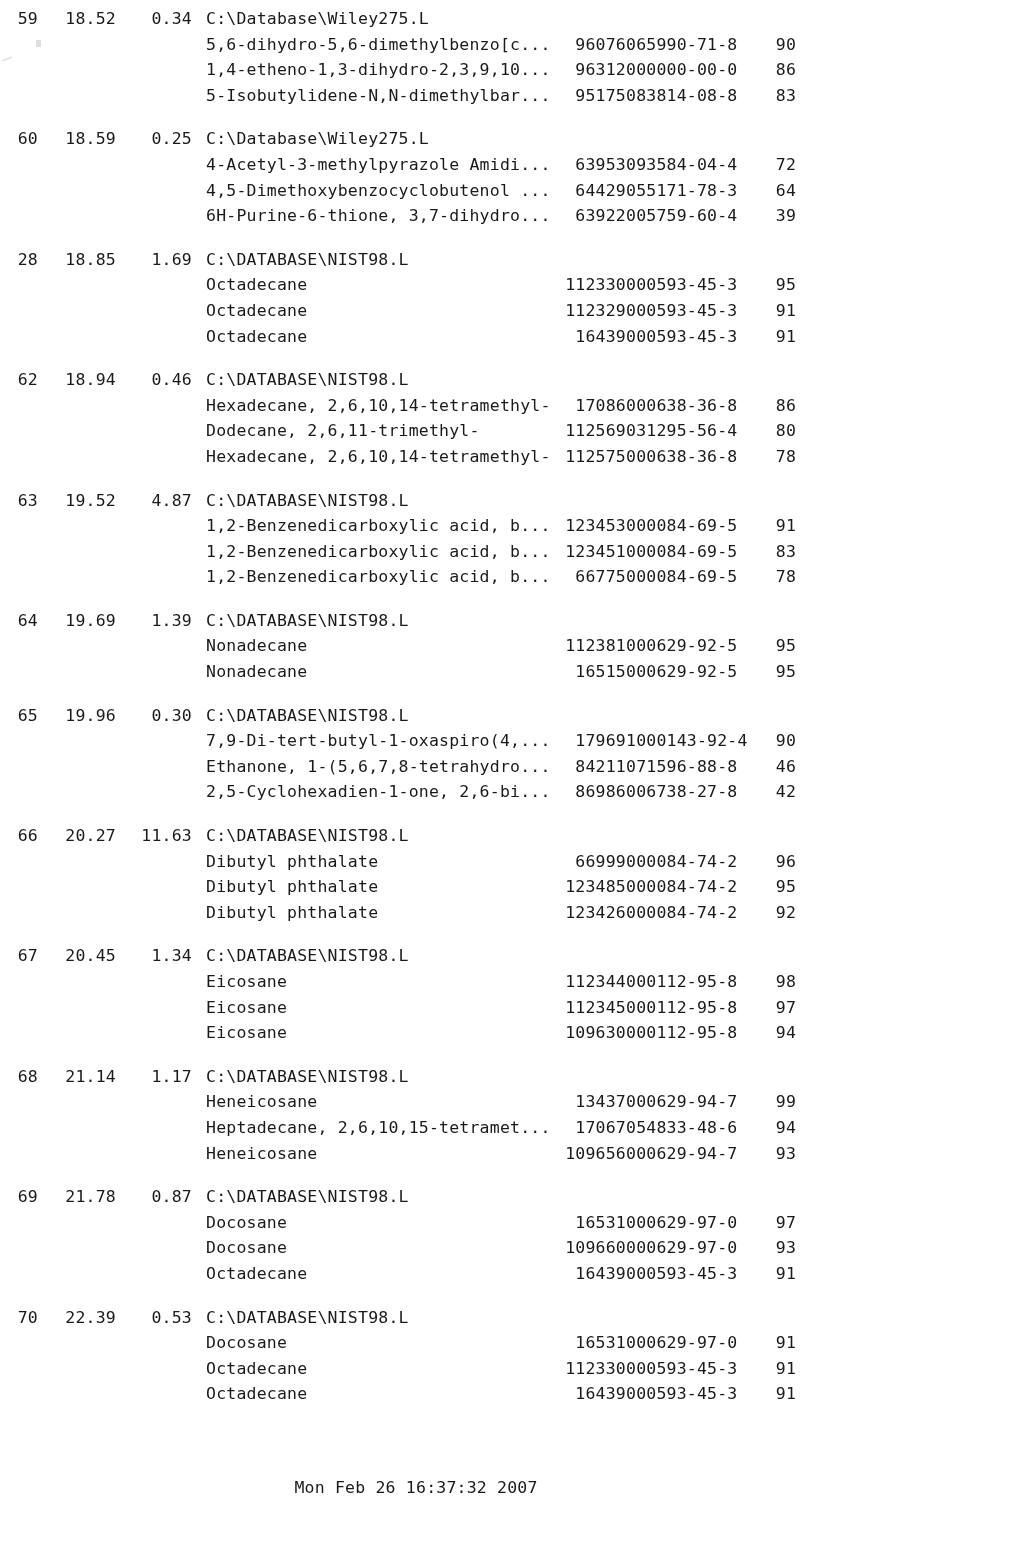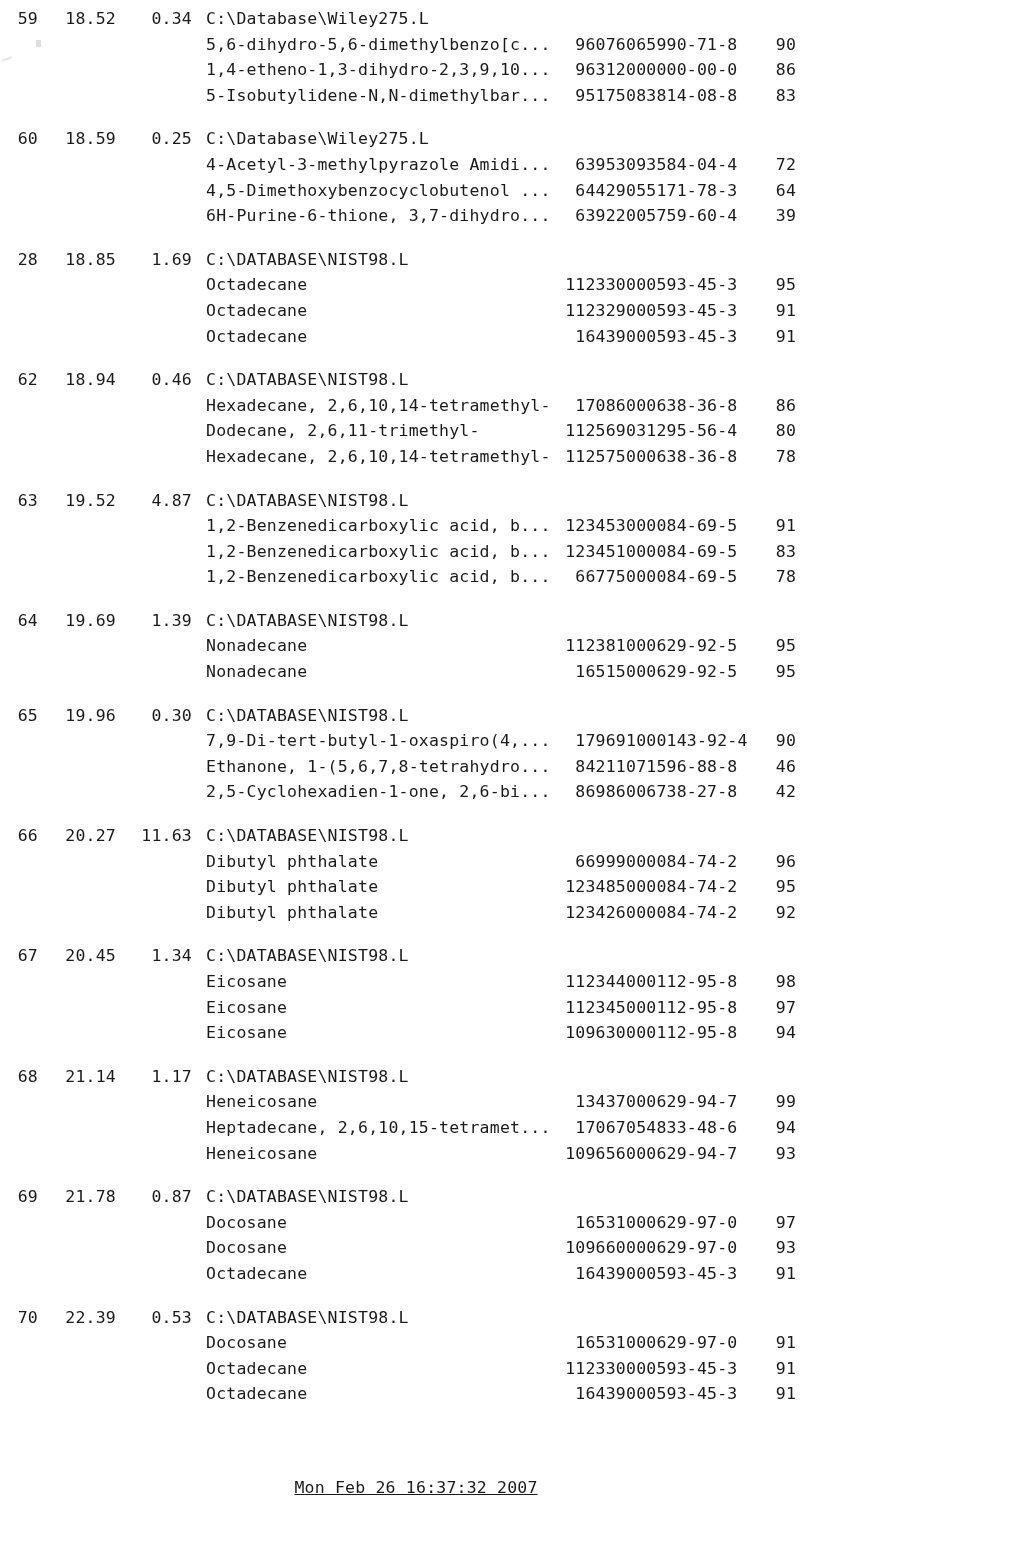--- a/index.html
+++ b/index.html
@@ -87,21 +87,20 @@
     text-align: center;
   }
   .footer {
     position: absolute;
     left: 0;
     top: 1478px;
     width: 832px;
     text-align: center;
     font-size: 16.5px;
     letter-spacing: 0.2px;
-    text-decoration: underline;
   }
   .speck {
     position: absolute;
     background: #c8c8c8;
   }
   .speck1 { left: 36px; top: 40px; width: 5px; height: 7px; opacity: .6; }
   .speck2 { left: 2px; top: 58px; width: 10px; height: 2px; opacity: .45; transform: rotate(-20deg); }
 </style>
 </head>
 <body>

